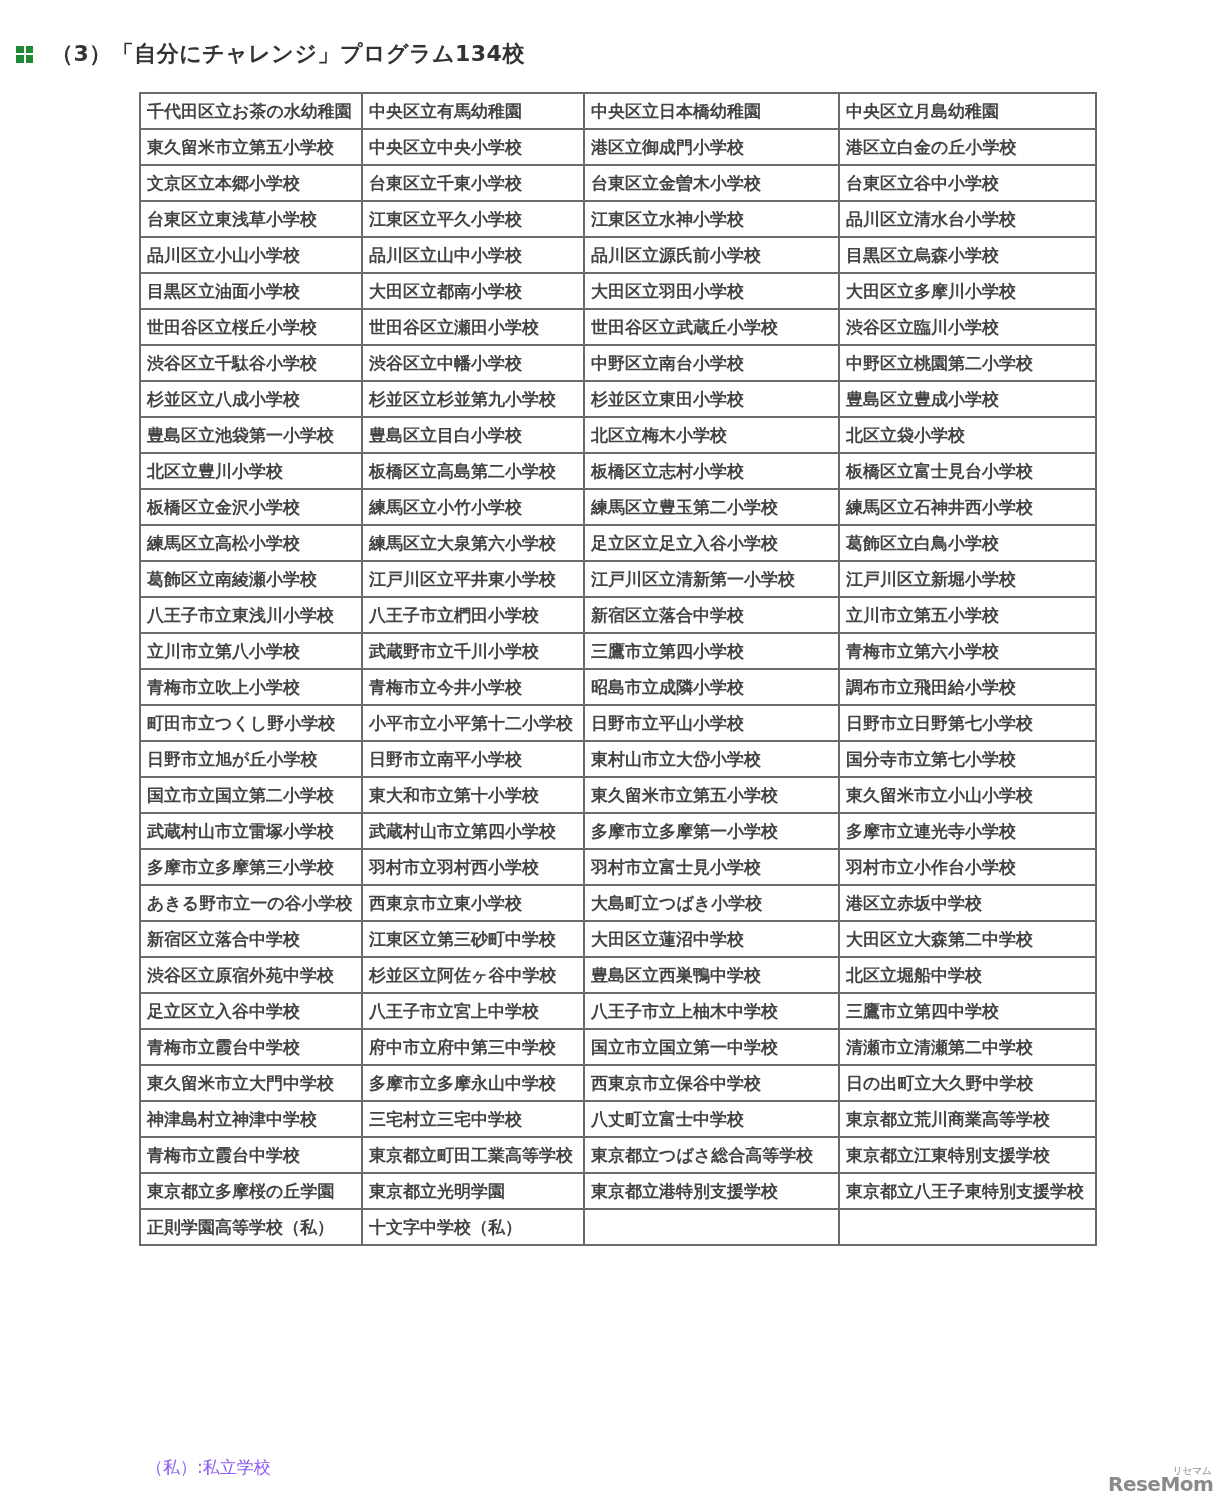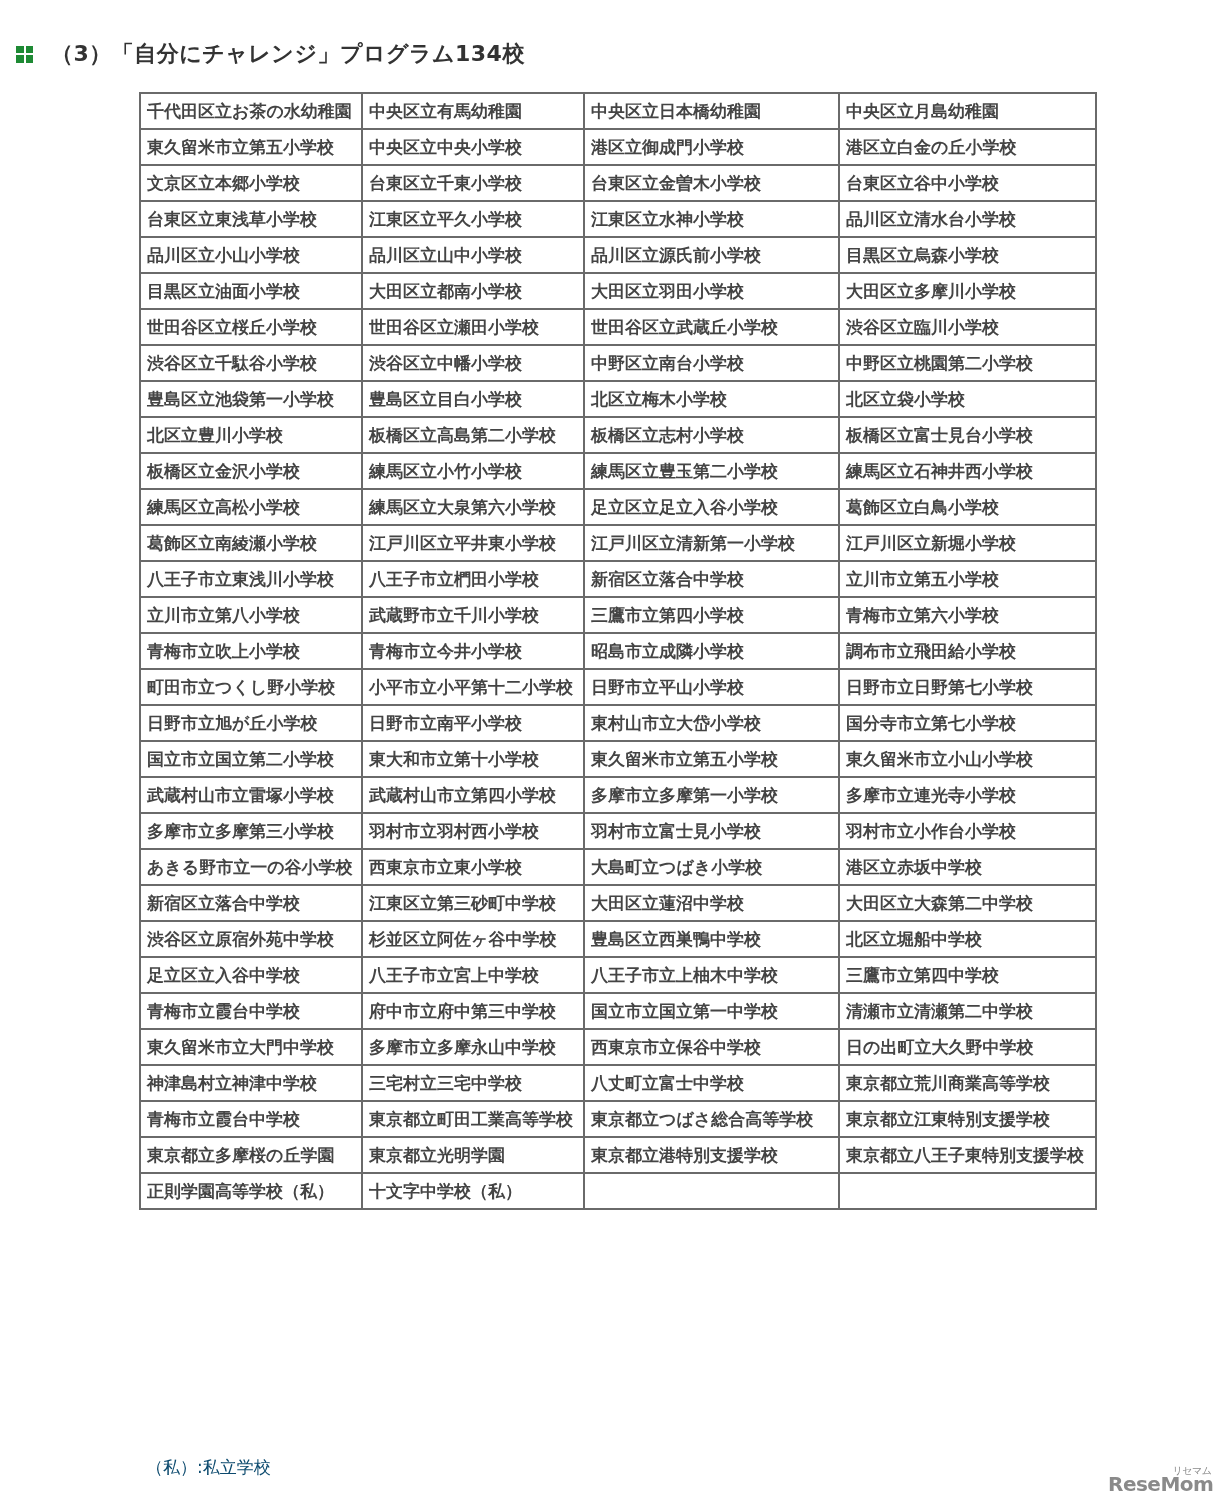--- a/index.html
+++ b/index.html
@@ -38,21 +38,21 @@
     overflow: hidden;
     vertical-align: middle;
     box-sizing: border-box;
   }
   col.c1 { width: 222px; }
   col.c2 { width: 222px; }
   col.c3 { width: 255px; }
   col.c4 { width: 257px; }
   .note {
     position: absolute; left: 146px; top: 1456px;
-    font-size: 17px; color: #0c4a6e;
+    font-size: 17px; color: #8b5cf6;
   }
   .logo {
     position: absolute; left: 1108px; top: 1472px;
     font-family: "DejaVu Sans", sans-serif; font-weight: bold;
     font-size: 20px; color: #8a8a8a; letter-spacing: -0.5px;
   }
   .logo small {
     position: absolute; right: 2px; top: -8px; font-size: 10px; font-weight: normal;
   }
 </style>
@@ -119,20 +119,26 @@
         <td>世田谷区立武蔵丘小学校</td>
         <td>渋谷区立臨川小学校</td>
       </tr>
       <tr>
         <td>渋谷区立千駄谷小学校</td>
         <td>渋谷区立中幡小学校</td>
         <td>中野区立南台小学校</td>
         <td>中野区立桃園第二小学校</td>
       </tr>
       <tr>
+        <td>杉並区立八成小学校</td>
+        <td>杉並区立杉並第九小学校</td>
+        <td>杉並区立東田小学校</td>
+        <td>豊島区立豊成小学校</td>
+      </tr>
+      <tr>
         <td>豊島区立池袋第一小学校</td>
         <td>豊島区立目白小学校</td>
         <td>北区立梅木小学校</td>
         <td>北区立袋小学校</td>
       </tr>
       <tr>
         <td>北区立豊川小学校</td>
         <td>板橋区立高島第二小学校</td>
         <td>板橋区立志村小学校</td>
         <td>板橋区立富士見台小学校</td>

